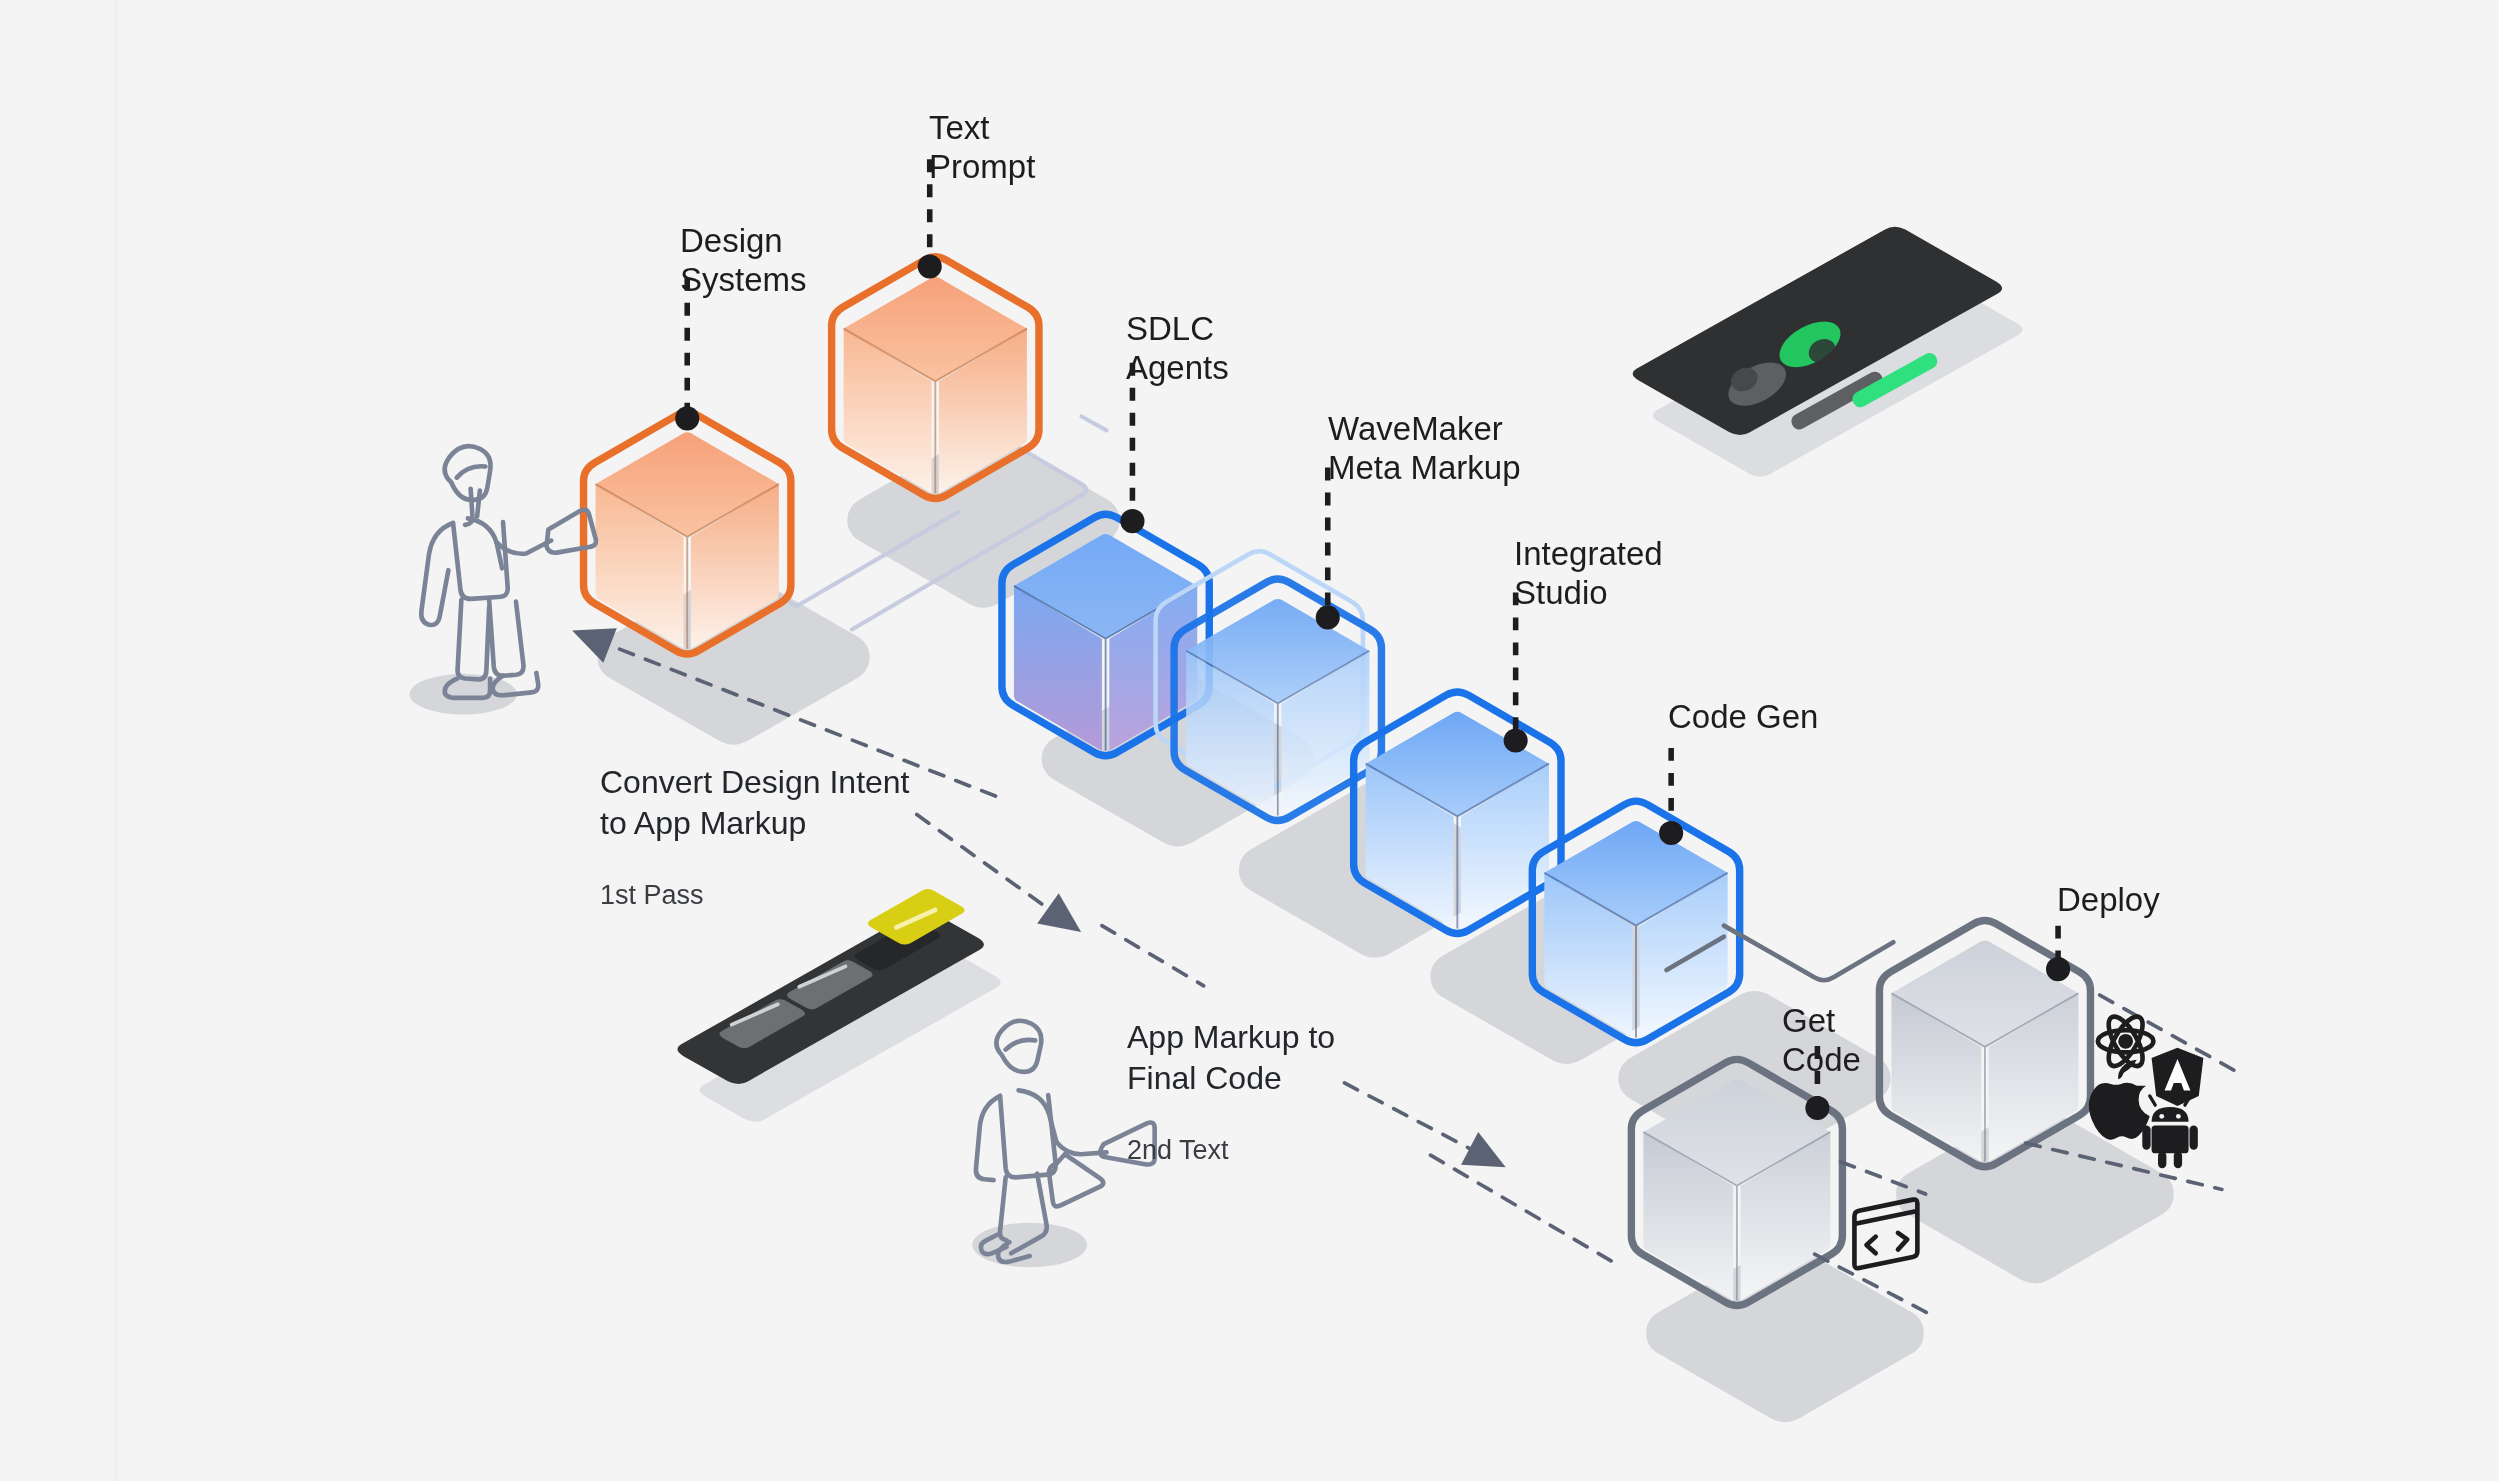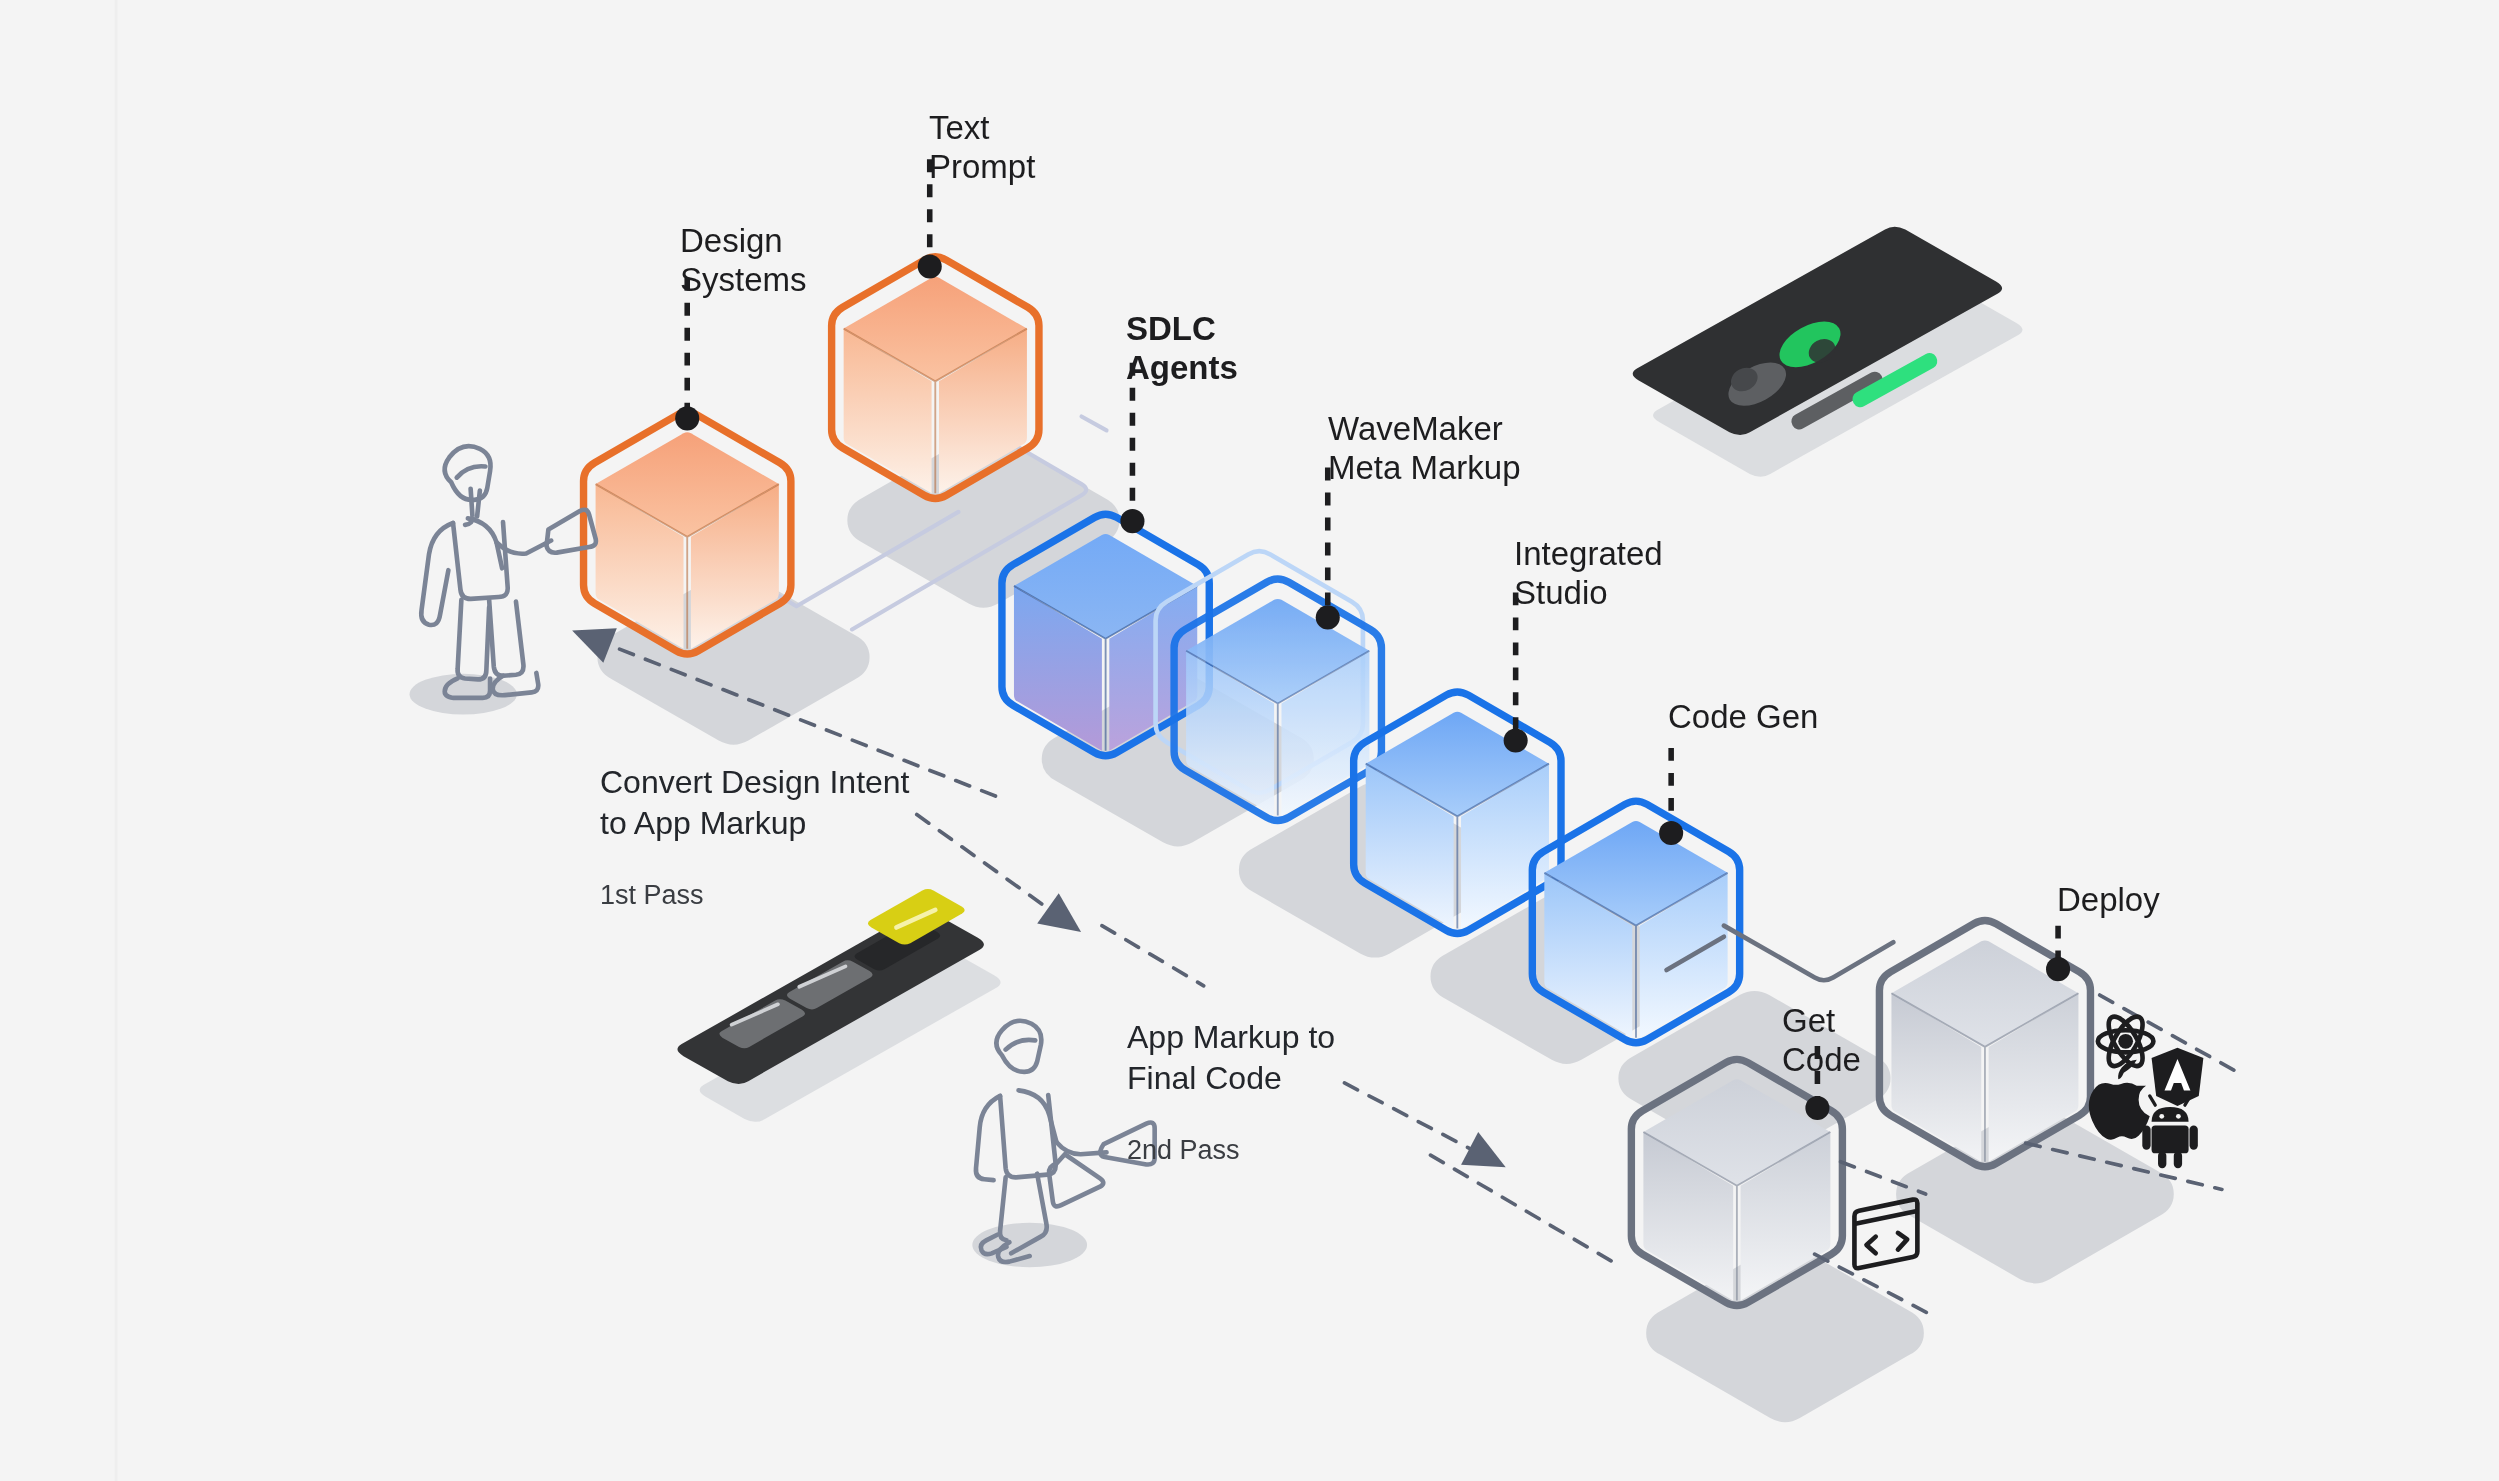--- a/index.html
+++ b/index.html
@@ -310,33 +310,33 @@
         <path d="M-14,6 l-10,9 l10,9" stroke-linecap="round"></path>
         <path d="M10,2 l10,7 l-10,11" stroke-linecap="round"></path>
       </g>
     </g>
   </svg>
 
   <div class="lbl" style="left:680px;top:222px;">Design
 Systems</div>
   <div class="lbl" style="left:929px;top:109px;">Text
 Prompt</div>
-  <div class="lbl" style="left:1126px;top:310px;font-weight:bold;">SDLC
+  <div class="lbl" style="left:1126px;top:310px;">SDLC
 Agents</div>
   <div class="lbl" style="left:1328px;top:410px;">WaveMaker
 Meta Markup</div>
   <div class="lbl" style="left:1514px;top:535px;">Integrated
 Studio</div>
   <div class="lbl" style="left:1668px;top:698px;">Code Gen</div>
   <div class="lbl" style="left:1782px;top:1002px;">Get
 Code</div>
   <div class="lbl" style="left:2057px;top:881px;">Deploy</div>
 
   <div class="lbl ann" style="left:600px;top:762px;">Convert Design Intent
 to App Markup</div>
   <div class="lbl sub" style="left:600px;top:848px;">1st Pass</div>
 
   <div class="lbl ann" style="left:1127px;top:1017px;">App Markup to
 Final Code</div>
-  <div class="lbl sub" style="left:1127px;top:1103px;">2nd Pass</div>
+  <div class="lbl sub" style="left:1127px;top:1103px;">2nd Text</div>
 
 </div>
 
 
 </body></html>

